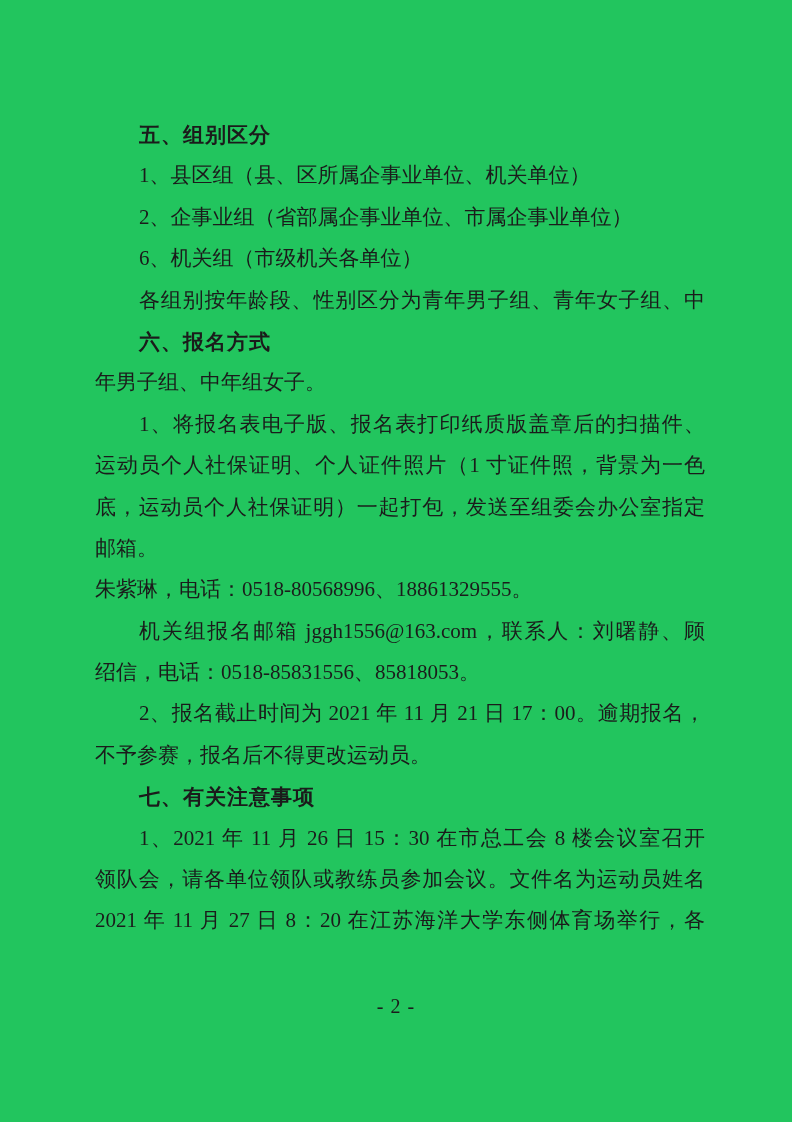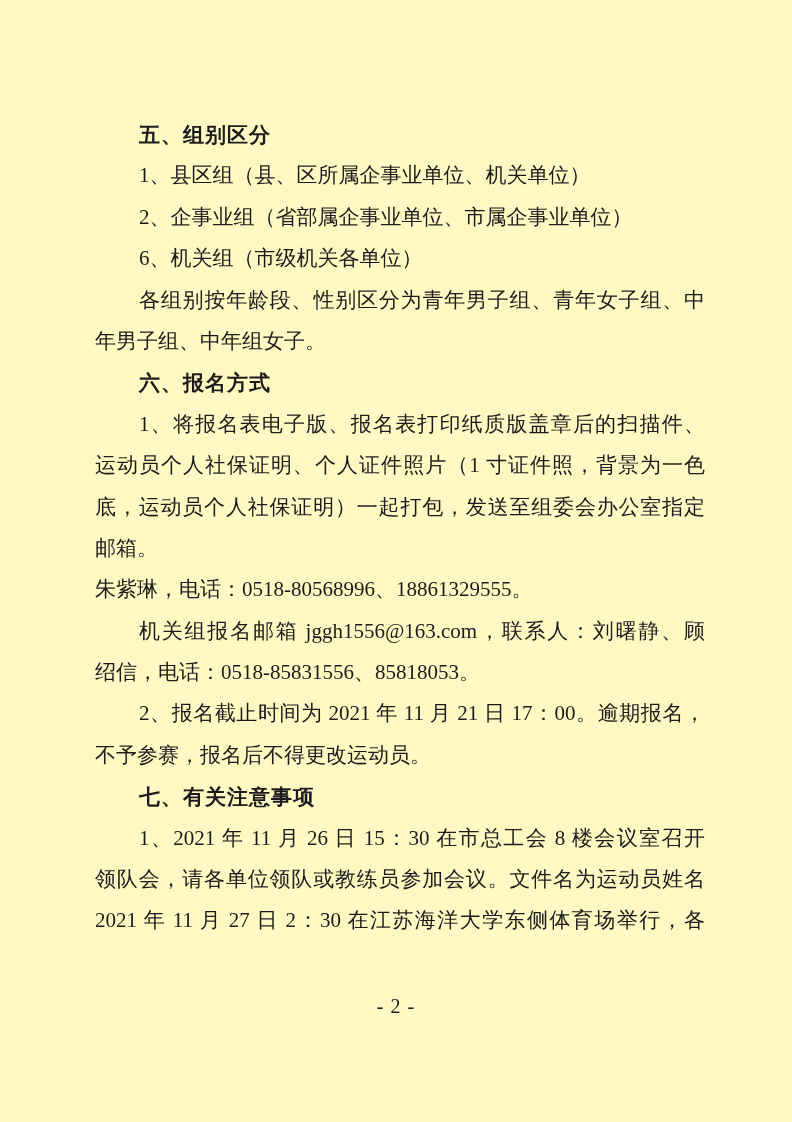--- a/index.html
+++ b/index.html
@@ -8,21 +8,21 @@
     height: 1122px;
     background: #ffffff;
     position: relative;
     font-family: "Liberation Serif", "DejaVu Serif", serif;
     color: #1b1b1b;
     overflow: hidden;
   }
   .page {
     position: absolute;
     inset: 0;
-    background: #fef9c3;
+    background: #22c55e;
   }
   .content {
     position: absolute;
     left: 95px;
     top: 114px;
     width: 610px;
   }
   .line {
     height: 41.4px;
     line-height: 41.4px;
@@ -55,30 +55,30 @@
 </head>
 <body>
 
 <div class="page">
   <div class="content">
     <div class="line indent heading">五、组别区分</div>
     <div class="line indent">1、县区组（县、区所属企事业单位、机关单位）</div>
     <div class="line indent">2、企事业组（省部属企事业单位、市属企事业单位）</div>
     <div class="line indent">6、机关组（市级机关各单位）</div>
     <div class="line indent justify">各组别按年龄段、性别区分为青年男子组、青年女子组、中</div>
+    <div class="line indent heading">六、报名方式</div>
     <div class="line">年男子组、中年组女子。</div>
-    <div class="line indent heading">六、报名方式</div>
     <div class="line indent justify">1、将报名表电子版、报名表打印纸质版盖章后的扫描件、</div>
     <div class="line justify">运动员个人社保证明、个人证件照片（1 寸证件照，背景为一色</div>
     <div class="line justify">底，运动员个人社保证明）一起打包，发送至组委会办公室指定</div>
     <div class="line">邮箱。</div>
     <div class="line">朱紫琳，电话：0518-80568996、18861329555。</div>
     <div class="line indent justify">机关组报名邮箱 jggh1556@163.com，联系人：刘曙静、顾</div>
     <div class="line">绍信，电话：0518-85831556、85818053。</div>
     <div class="line indent justify">2、报名截止时间为 2021 年 11 月 21 日 17：00。逾期报名，</div>
     <div class="line">不予参赛，报名后不得更改运动员。</div>
     <div class="line indent heading">七、有关注意事项</div>
     <div class="line indent justify">1、2021 年 11 月 26 日 15：30 在市总工会 8 楼会议室召开</div>
     <div class="line justify">领队会，请各单位领队或教练员参加会议。文件名为运动员姓名</div>
-    <div class="line justify">2021 年 11 月 27 日 2：30 在江苏海洋大学东侧体育场举行，各</div>
+    <div class="line justify">2021 年 11 月 27 日 8：20 在江苏海洋大学东侧体育场举行，各</div>
   </div>
   <div class="page-number">- 2 -</div>
 </div>
 
 </body></html>

